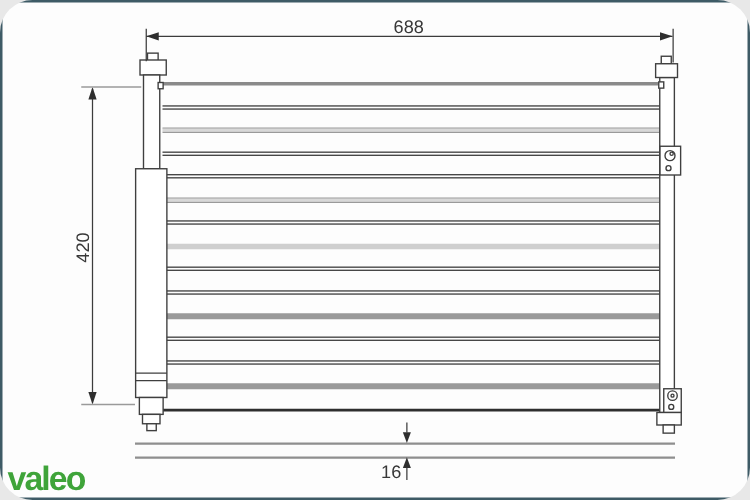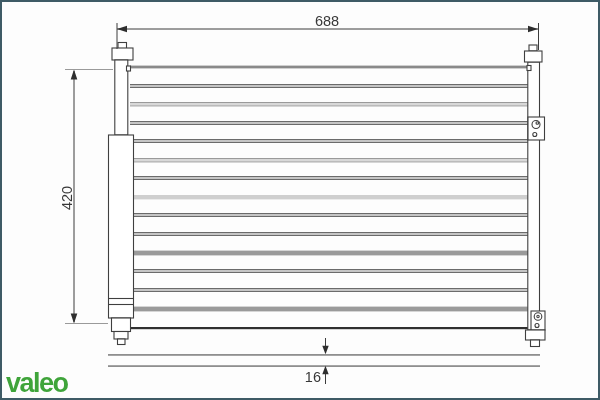--- a/index.html
+++ b/index.html
@@ -2,20 +2,21 @@
 <html><head>
 <meta charset="utf-8">
 <style>
   html,body{margin:0;padding:0;background:#e8e8e8;}
   .page{
     position:relative;
     width:600px;height:400px;
     background:#fdfdfd;
     font-family:"Liberation Sans", sans-serif;
     overflow:hidden;
+    border-radius:26px;
   }
   svg{position:absolute;left:0;top:0;display:block;}
   .dim-text{
     font-family:"Liberation Sans", sans-serif;
     font-size:14.5px;
     fill:#383838;
   }
   .logo-text{
     font-family:"Liberation Sans", sans-serif;
     font-weight:bold;

